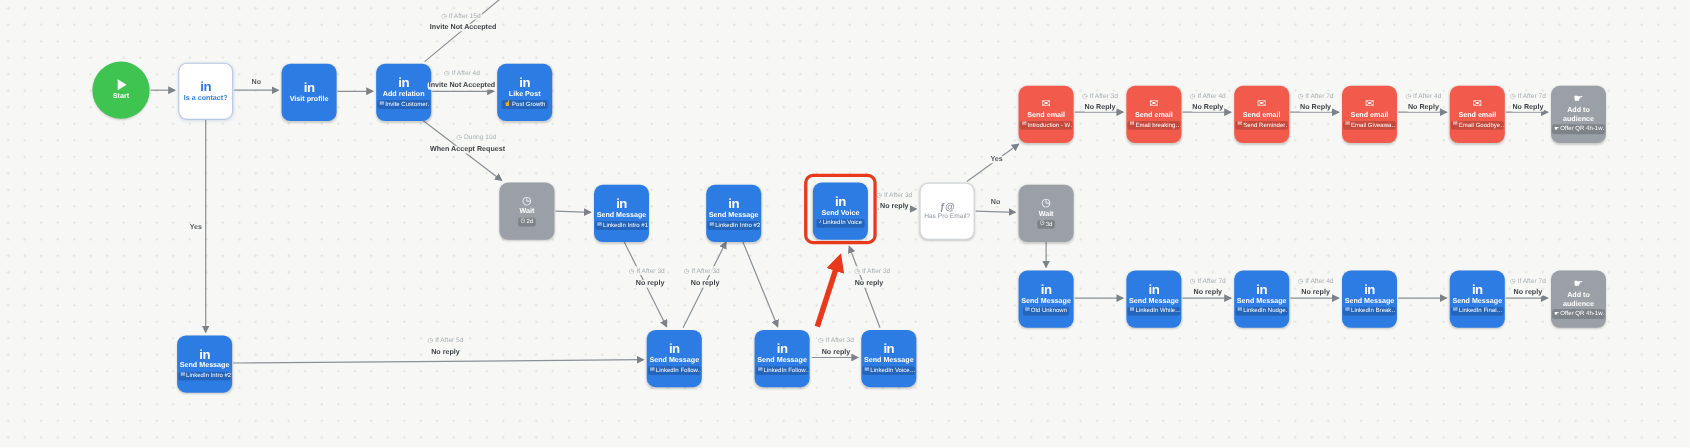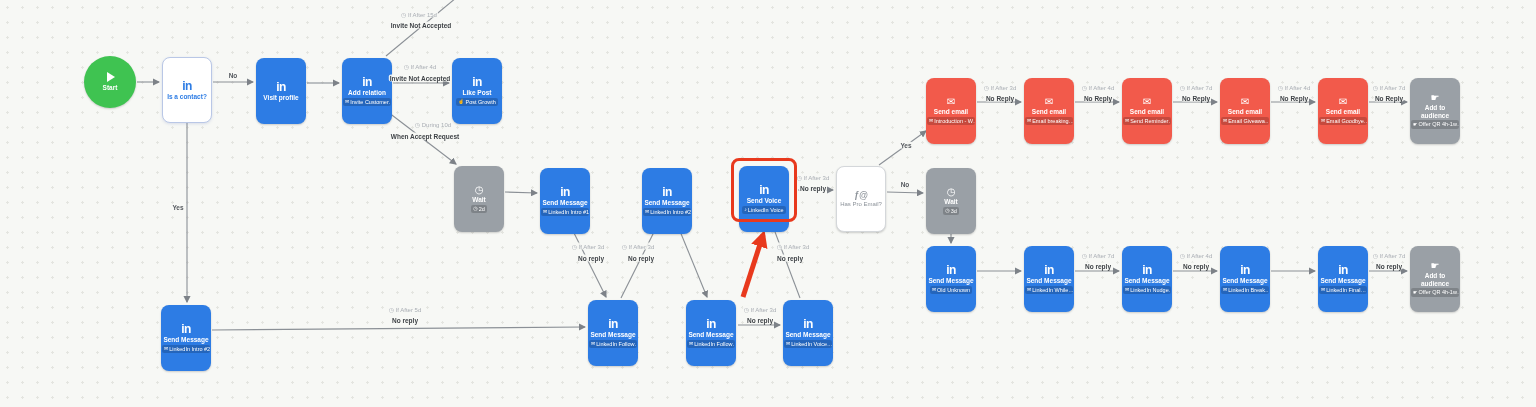--- a/index.html
+++ b/index.html
@@ -9,21 +9,21 @@
   html,body{margin:0;padding:0;}
   body{font-family:"Liberation Sans",sans-serif;}
   #canvas{
     position:relative;width:1536px;height:407px;overflow:hidden;
     background-color:var(--bg);
     background-image:radial-gradient(circle,#e4e5e0 1px,transparent 1.2px);
     background-size:15px 15px;
   }
   #edge-layer,#ann-layer{position:absolute;left:0;top:0;width:1536px;height:407px;overflow:visible;pointer-events:none;}
   .node{
-    position:absolute;width:50px;height:66px;border-radius:8px;box-sizing:border-box;
+    position:absolute;width:50px;height:52px;border-radius:8px;box-sizing:border-box;
     display:flex;flex-direction:column;align-items:center;justify-content:center;gap:1px;
     box-shadow:0 1px 2px rgba(0,0,0,.18);cursor:pointer;
   }
   .node .logo{font-weight:800;font-size:12px;line-height:1;letter-spacing:-.5px;}
   .node .glyph{font-weight:400;font-size:10px;line-height:1;}
   .node .label{font-size:6.5px;font-weight:bold;text-align:center;line-height:1.15;max-width:48px;}
   .node .sub{
     font-size:5.5px;line-height:1.5;border-radius:2px;padding:0 2px;max-width:44px;
     white-space:nowrap;overflow:hidden;background:rgba(0,0,0,.18);display:flex;gap:1px;align-items:center;
   }

